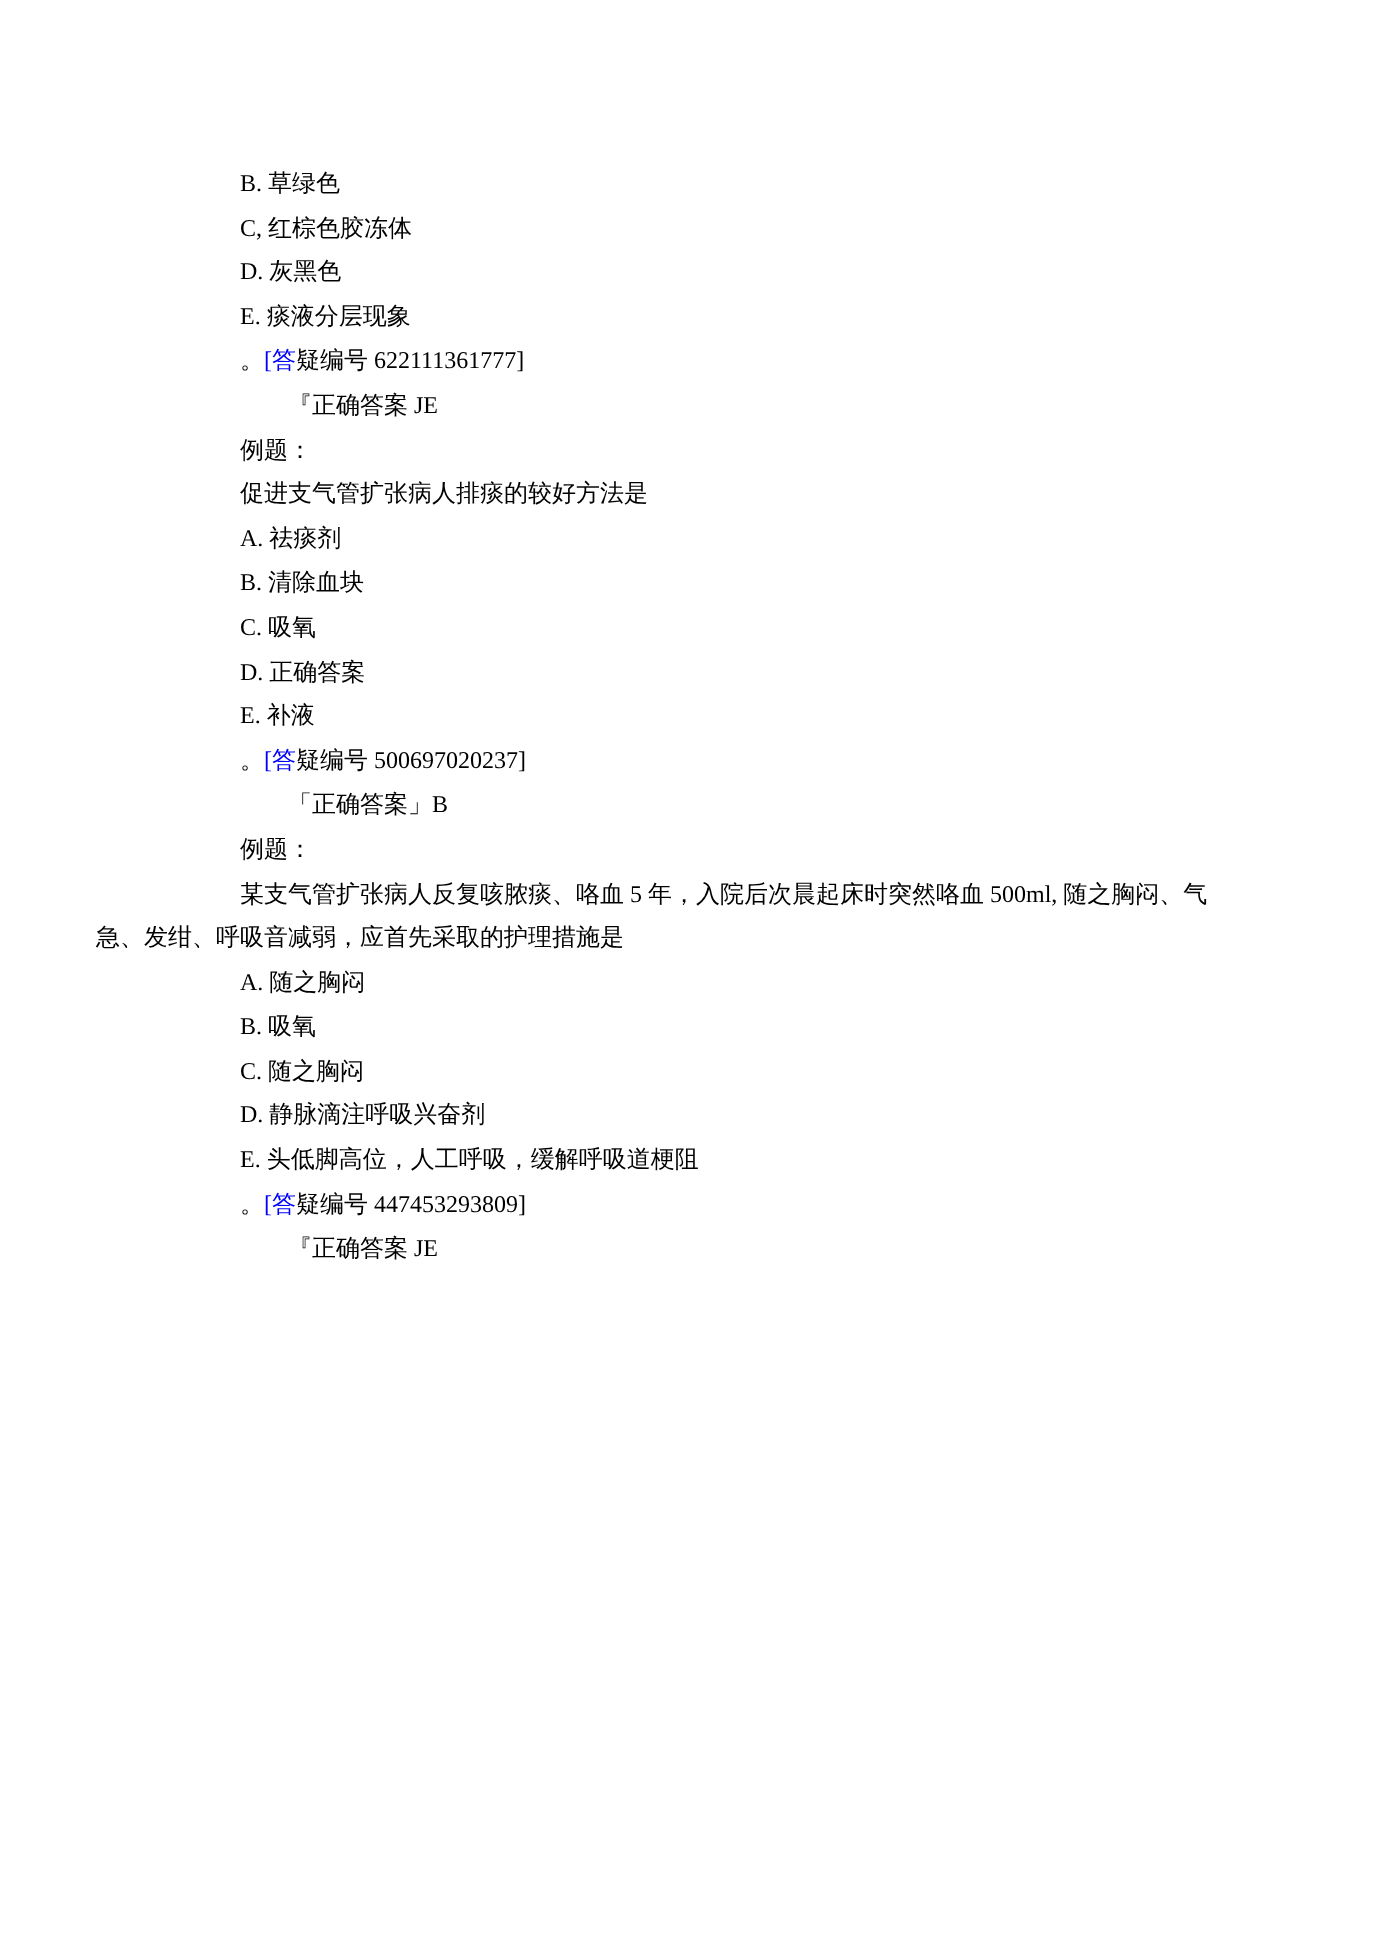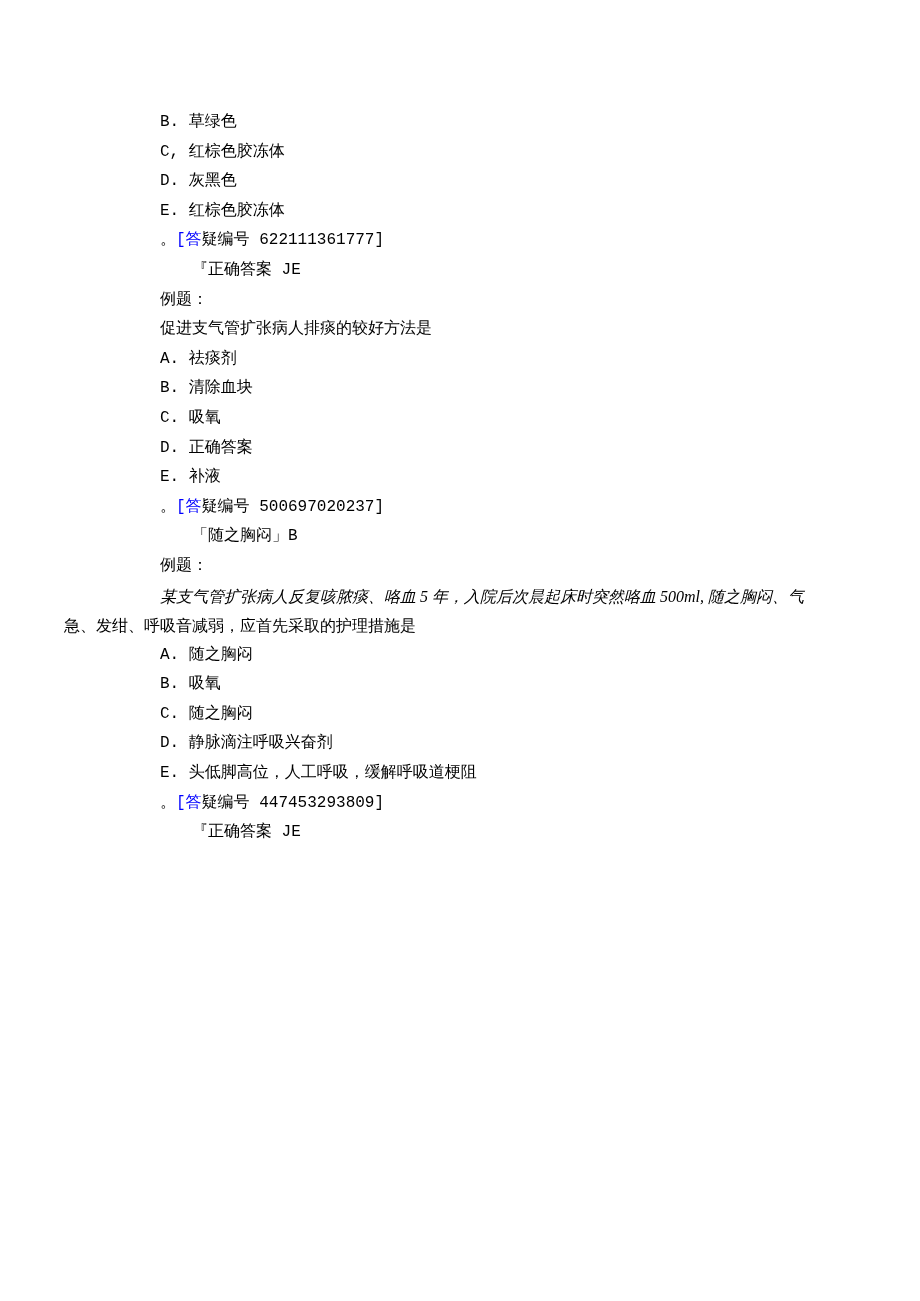--- a/index.html
+++ b/index.html
@@ -14,66 +14,63 @@
       font-family: "SimSun", "宋体", serif;
       font-size: 16px;
       line-height: 1.85;
       color: #000000;
       padding-top: 108px;
       padding-left: 64px;
       padding-right: 64px;
     }
     .indent-1 {
       padding-left: 96px;
-      font-family: Liberation Mono, monospace;
     }
     .indent-2 {
       padding-left: 128px;
-      font-family: Liberation Mono, monospace;
     }
     .answer-link {
       color: #0000ff;
     }
     .answer-small-circle {
       color: #000000;
     }
     .q3-stem {
       padding-left: 96px;
-      font-style: italic;
     }
     .q3-cont {
       padding-left: 0;
     }
     p {
       white-space: nowrap;
     }
   </style>
 </head>
 <body>
 
 <p class="indent-1">B. 草绿色</p>
 <p class="indent-1">C, 红棕色胶冻体</p>
 <p class="indent-1">D. 灰黑色</p>
-<p class="indent-1">E. 红棕色胶冻体</p>
+<p class="indent-1">E. 痰液分层现象</p>
 <p class="indent-1">
   <span class="answer-small-circle">。</span><span class="answer-link">[答</span><span>疑编号 622111361777]</span>
 </p>
 <p class="indent-2">『正确答案 JE</p>
 
 <p class="indent-1">例题：</p>
 <p class="indent-1">促进支气管扩张病人排痰的较好方法是</p>
 <p class="indent-1">A. 祛痰剂</p>
 <p class="indent-1">B. 清除血块</p>
 <p class="indent-1">C. 吸氧</p>
 <p class="indent-1">D. 正确答案</p>
 <p class="indent-1">E. 补液</p>
 <p class="indent-1">
   <span class="answer-small-circle">。</span><span class="answer-link">[答</span><span>疑编号 500697020237]</span>
 </p>
-<p class="indent-2">「随之胸闷」B</p>
+<p class="indent-2">「正确答案」B</p>
 
 <p class="indent-1">例题：</p>
 <p class="q3-stem">某支气管扩张病人反复咳脓痰、咯血 5 年，入院后次晨起床时突然咯血 500ml, 随之胸闷、气</p>
 <p class="q3-cont">急、发绀、呼吸音减弱，应首先采取的护理措施是</p>
 <p class="indent-1">A. 随之胸闷</p>
 <p class="indent-1">B. 吸氧</p>
 <p class="indent-1">C. 随之胸闷</p>
 <p class="indent-1">D. 静脉滴注呼吸兴奋剂</p>
 <p class="indent-1">E. 头低脚高位，人工呼吸，缓解呼吸道梗阻</p>
 <p class="indent-1">

